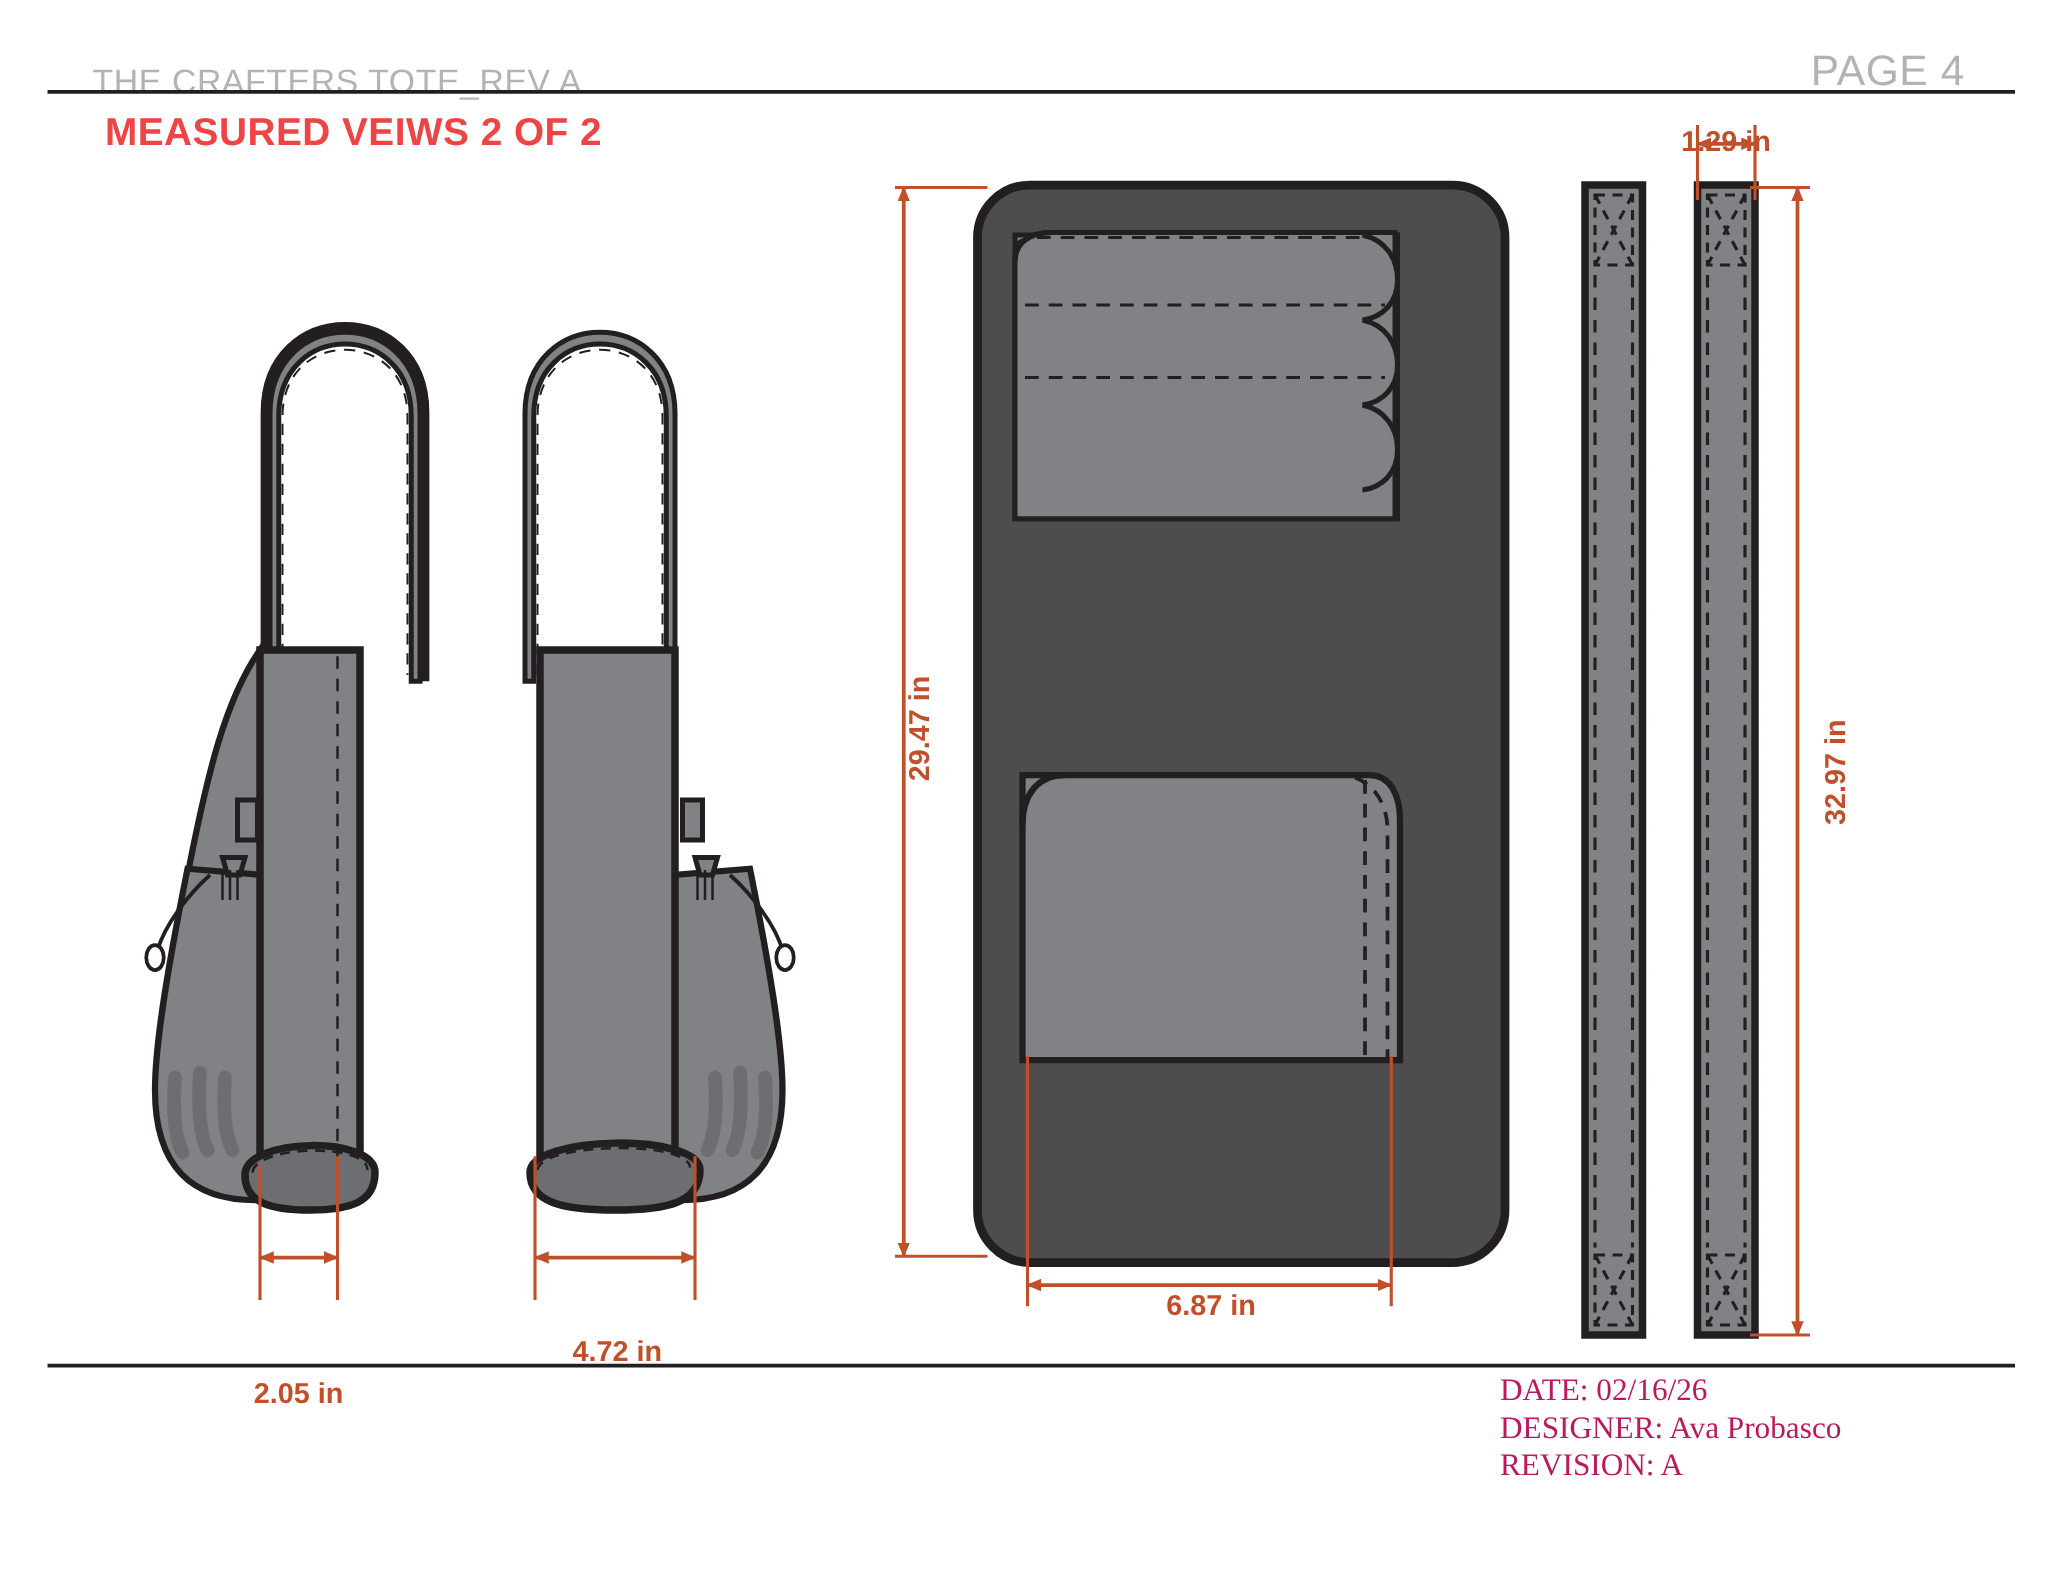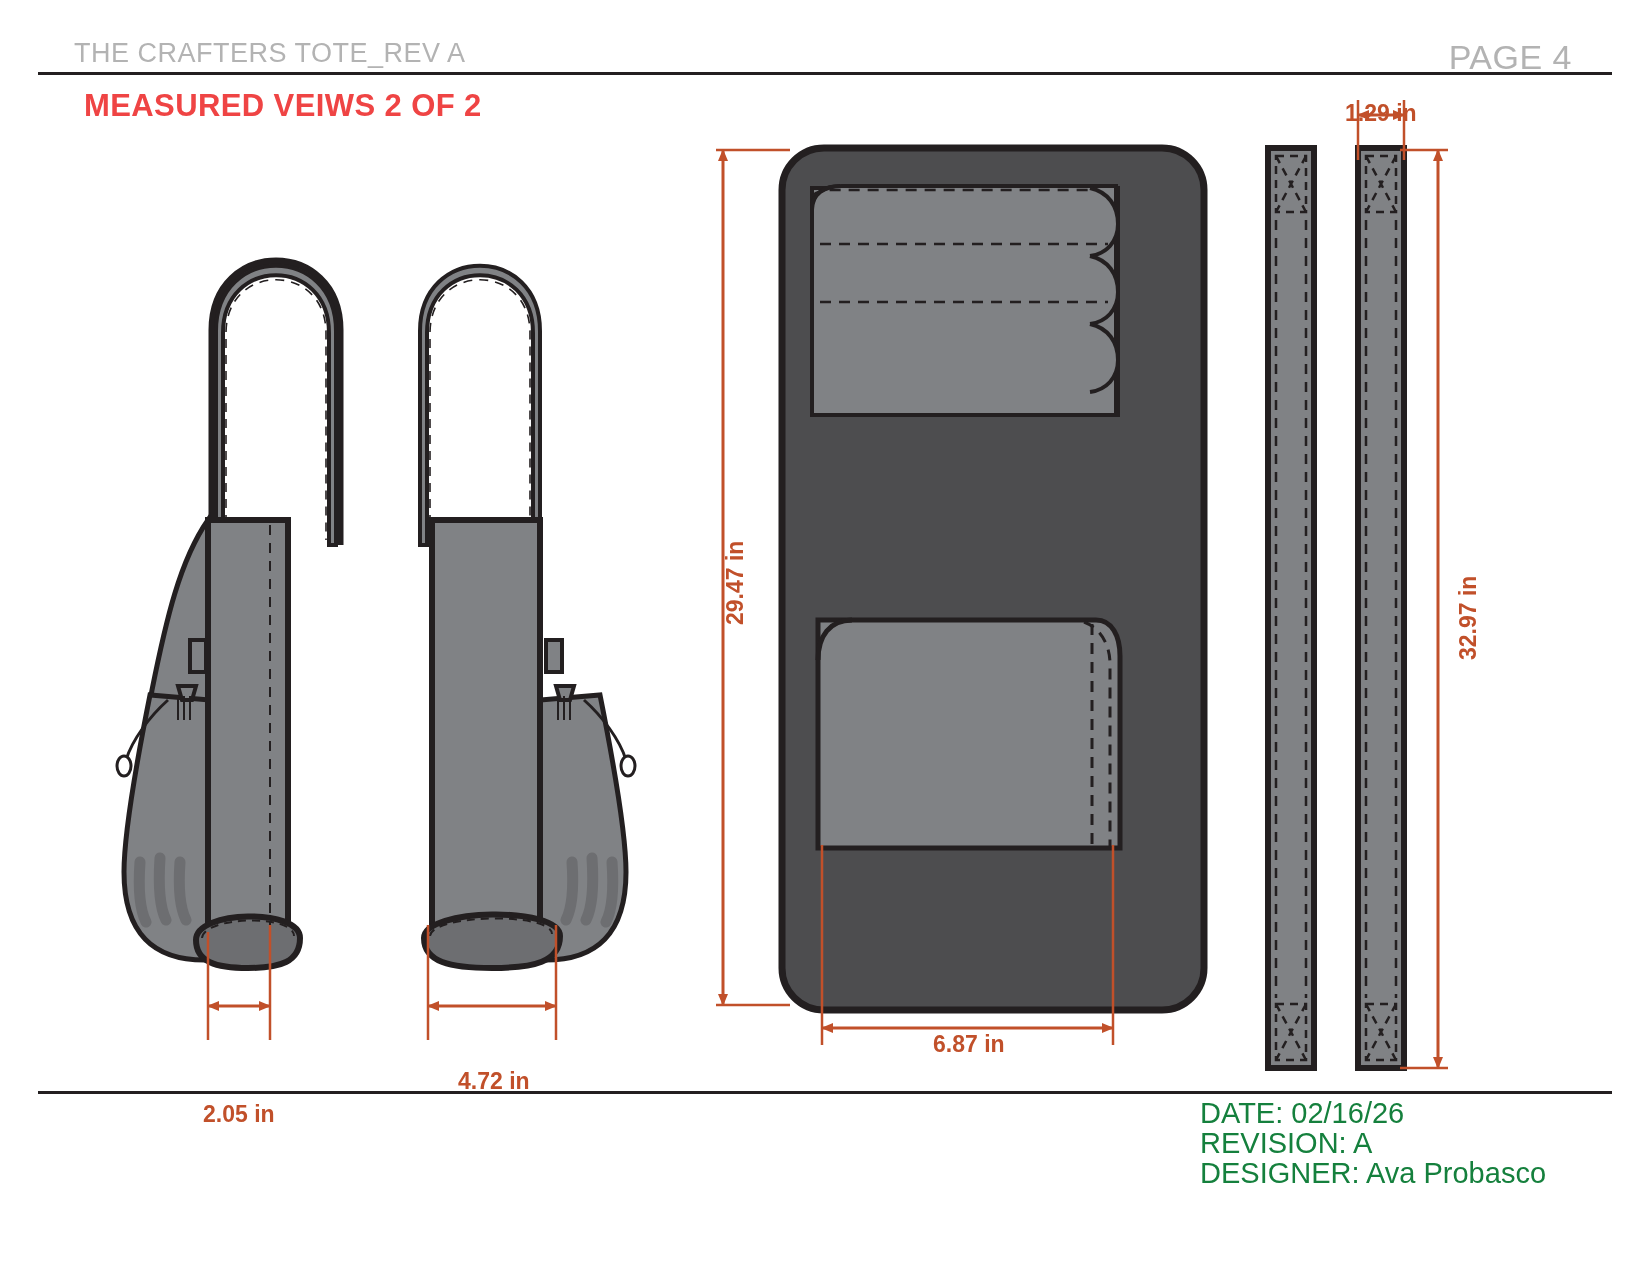--- a/index.html
+++ b/index.html
@@ -17,21 +17,21 @@
   .page {
     position: absolute;
     inset: 0;
     background: #ffffff;
   }
 
   
   .header-label {
     position: absolute;
     left: 74px;
-    top: 38px;
+    top: 50px;
     font-size: 27px;
     letter-spacing: 0.5px;
     color: #b3b3b3;
     white-space: nowrap;
   }
   .header-page {
     position: absolute;
     right: 78px;
     top: 38px;
     font-size: 34px;
@@ -64,24 +64,25 @@
     letter-spacing: 0.4px;
     color: #ef4444;
     white-space: nowrap;
   }
 
   
   .footer-block {
     position: absolute;
     left: 1200px;
     top: 1098px;
-    font-size: 29px;
+    font-size: 25px;
     line-height: 30px;
-    color: #15803d;
-    white-space: nowrap;
+    color: #be185d;
+    white-space: nowrap;
+    font-family: Liberation Serif, serif;
   }
   .footer-block div { white-space: nowrap; }
 
   
   .canvas {
     position: absolute;
     left: 0;
     top: 0;
     width: 1650px;
     height: 1275px;
@@ -262,17 +263,17 @@
 
   <div class="dim" style="left:933px; top:1031px;">6.87 in</div>
 
   <div class="dim" style="left:1345px; top:80px;margin-top:20px;">1.29 in</div>
 
   <div class="dim vert" style="left:1455px; top:660px;">32.97 in</div>
 
   <div class="rule-bottom"></div>
   <div class="footer-block">
     <div>DATE: 02/16/26</div>
+    <div>DESIGNER: Ava Probasco</div>
     <div>REVISION: A</div>
-    <div>DESIGNER: Ava Probasco</div>
   </div>
 
 </div>
 
 </body></html>

